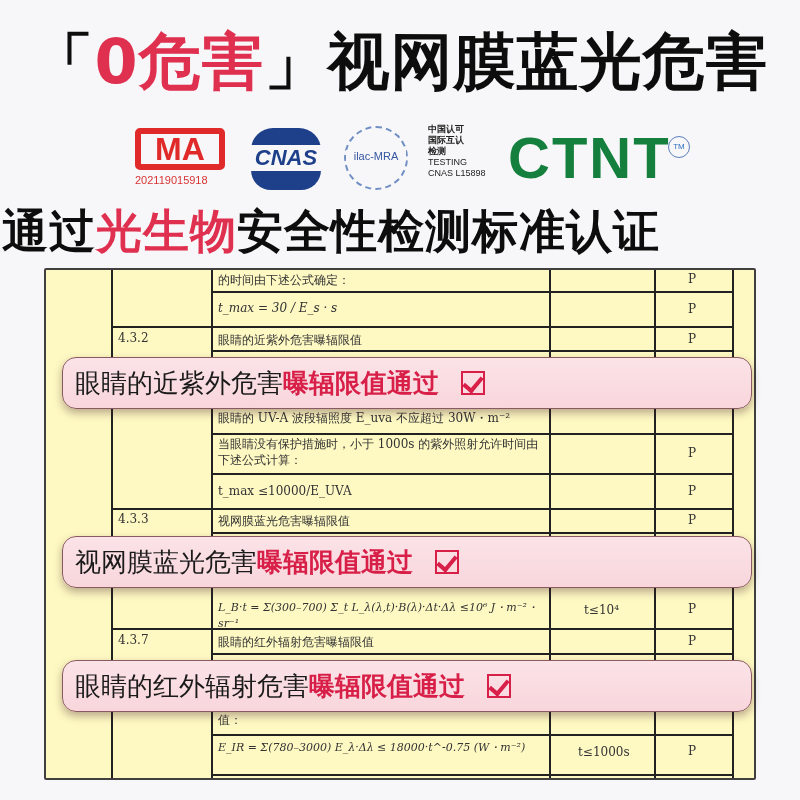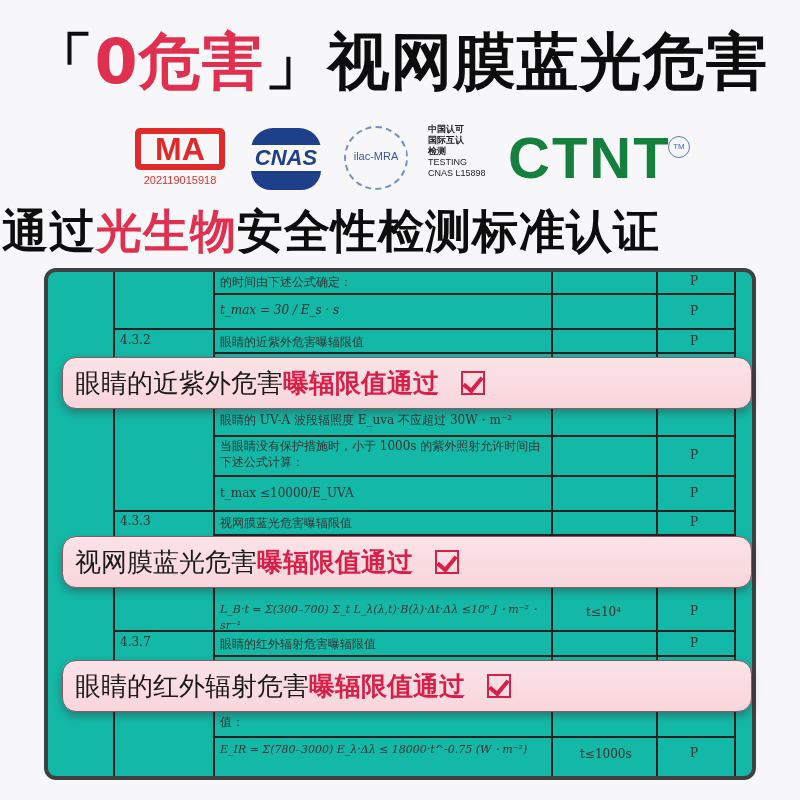--- a/index.html
+++ b/index.html
@@ -19,41 +19,41 @@
   .headline .bracket { color: #0d0d0d; }
 
   .logos { position: absolute; left: 0; top: 118px; width: 800px; height: 80px; }
   .logo { position: absolute; }
   .cma { left: 135px; top: 10px; width: 90px; height: 60px; }
   .cma .mark {
     width: 90px; height: 42px; border: 6px solid #e02a2a; border-radius: 5px;
     color: #e02a2a; font-weight: 900; font-size: 32px; text-align: center; line-height: 30px;
     font-family: "Liberation Sans", sans-serif;
   }
-  .cma .num { font-size: 11px; color: #d93333; text-align: center; margin-top: 4px; font-family: "Liberation Sans", sans-serif; }
+  .cma .num { font-size: 11px; color: #d93333; margin-top: 4px; font-family: "Liberation Sans", sans-serif; }
   .cnas { left: 245px; top: 10px; width: 82px; height: 62px; }
   .cnas .arc-top { position: absolute; left: 6px; top: 0; width: 70px; height: 22px; border-radius: 35px 35px 0 0; background: #1e3f8a; }
   .cnas .arc-bot { position: absolute; left: 6px; top: 42px; width: 70px; height: 20px; border-radius: 0 0 35px 35px; background: #1e3f8a; }
   .cnas .txt { position: absolute; left: 0; top: 17px; width: 82px; text-align: center; color: #1e3f8a; font-weight: 900; font-style: italic; font-size: 22px; font-family: "Liberation Sans", sans-serif; background: #f7f7f9; }
   .ilac { left: 344px; top: 8px; width: 64px; height: 64px; border-radius: 50%; border: 2px dashed #6f8fc4; }
   .ilac .txt { position: absolute; left: 0; top: 22px; width: 60px; text-align: center; font-size: 11px; color: #3556a0; font-family: "Liberation Sans", sans-serif; background: #f7f7f9; }
   .cnl { left: 428px; top: 6px; width: 80px; font-size: 9px; line-height: 11px; color: #222; font-family: "Liberation Sans", sans-serif; }
   .cnl .cn { font-weight: bold; }
   .ctnt { left: 508px; top: 8px; font-size: 58px; font-weight: bold; color: #15803d; font-family: "Liberation Sans", sans-serif; letter-spacing: 2px; line-height: 64px; }
   .tm { left: 668px; top: 18px; width: 22px; height: 22px; border: 1px solid #5b7fbf; border-radius: 50%; font-size: 8px; color: #2d6fbb; text-align: center; line-height: 20px; font-family: "Liberation Sans", sans-serif; }
 
   .subhead {
     position: absolute; left: 0; top: 198px; width: 660px; text-align: right;
     font-size: 46px; font-weight: 900; line-height: 66px; color: #0d0d0d; letter-spacing: 1px;
   }
   .subhead .red { color: #e0304f; }
 
   .card {
     position: absolute; left: 44px; top: 268px; width: 712px; height: 512px;
-    background: #14b8a6; border: 4px solid #404040; border-radius: 12px; overflow: hidden;
+    background: #fef9c3; border: 2px solid #404040; border-radius: 2px; overflow: hidden;
   }
   .doc {
     position: absolute; left: 0; top: 0; width: 712px; height: 512px;
     font-family: "DejaVu Serif", "Liberation Serif", serif; font-size: 12px; color: #333;
   }
   .vline { position: absolute; top: -2px; width: 1.5px; background: #222; height: 520px; }
   .hline { position: absolute; height: 1.5px; background: #222; }
   .cell { position: absolute; line-height: 16px; }
   .p { position: absolute; width: 20px; text-align: center; font-size: 12px; }
 

